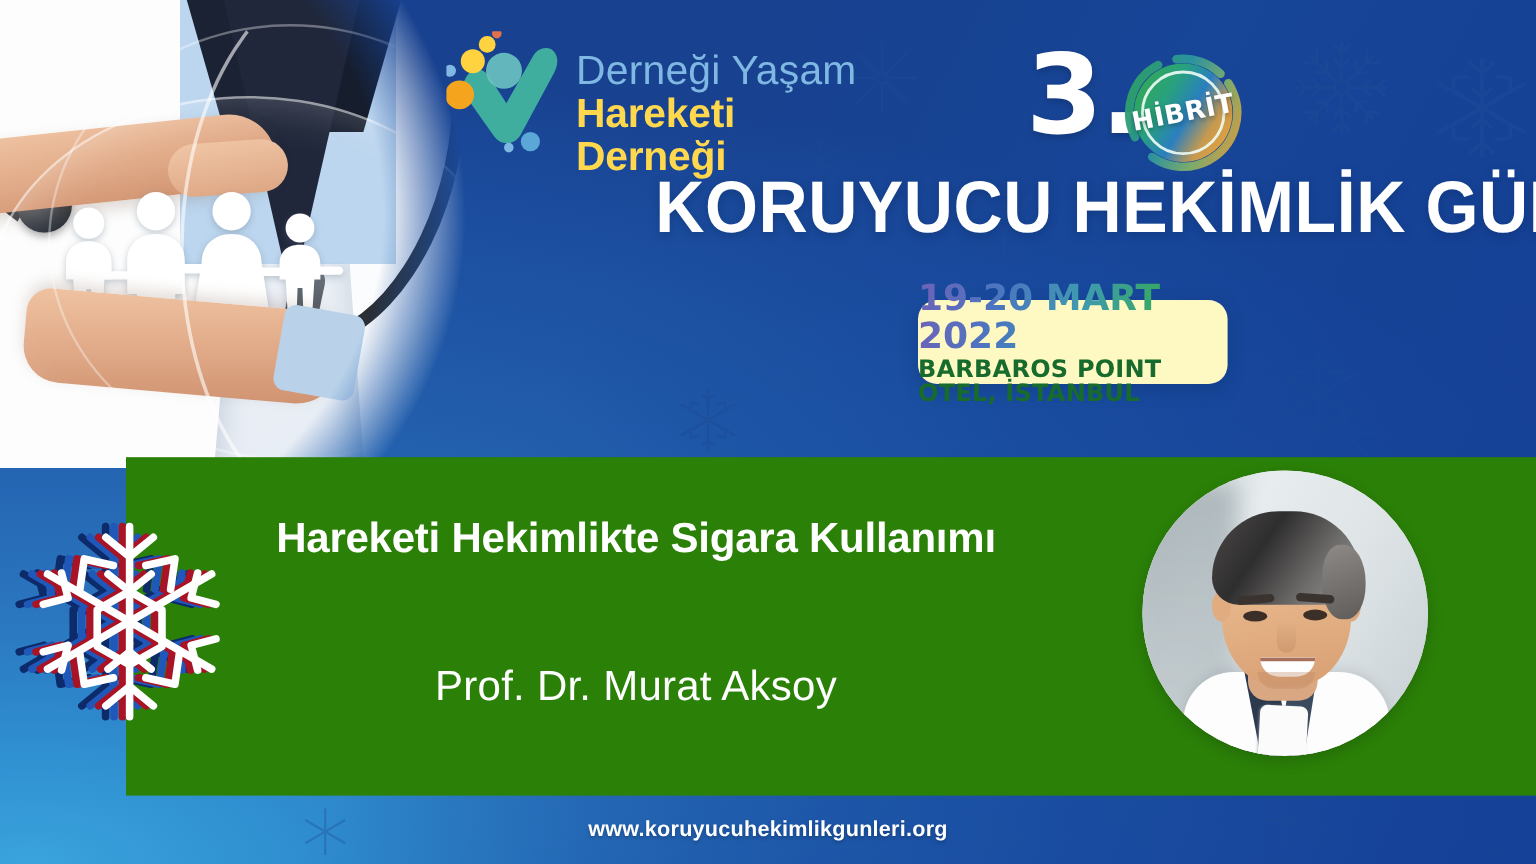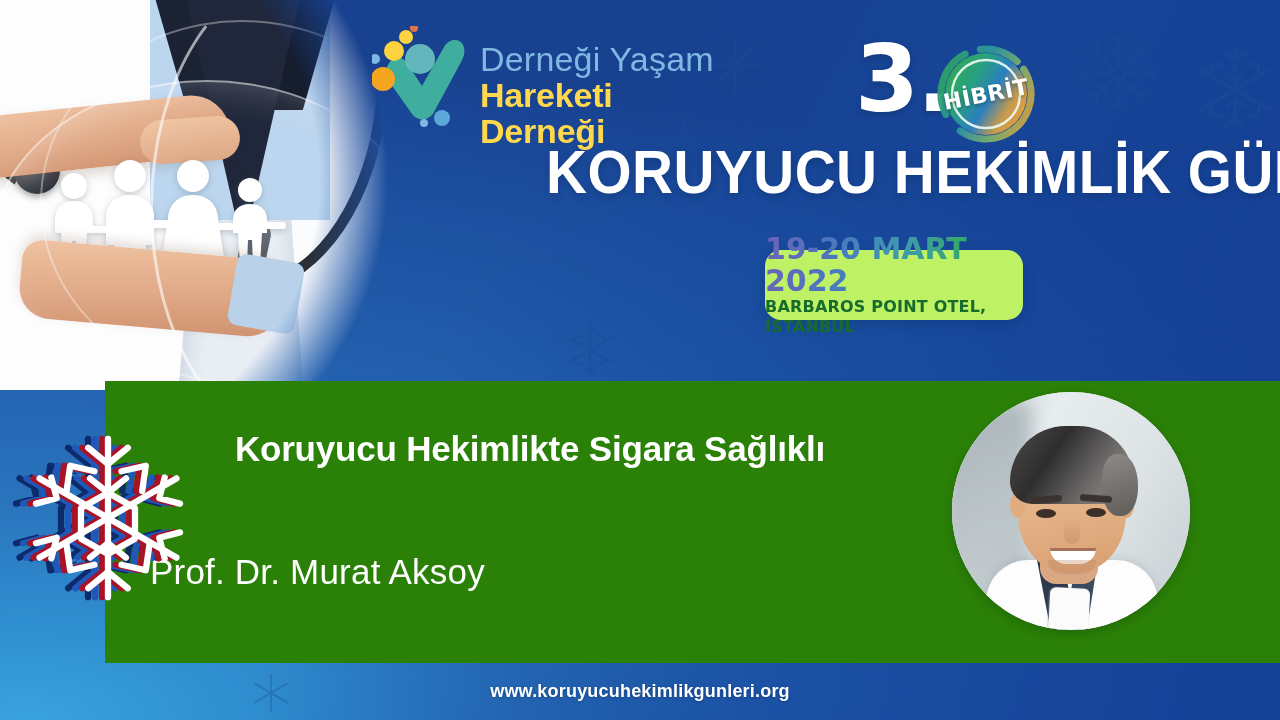--- a/index.html
+++ b/index.html
@@ -87,35 +87,35 @@
               align-items:center;justify-content:center;color:#fff;font-weight:800;
               font-size:22px;letter-spacing:.5px;transform:rotate(-11deg);
               text-shadow:0 2px 4px rgba(0,0,0,.3);font-family:"DejaVu Sans",sans-serif;}
   .maintitle{position:absolute;left:546px;top:140px;width:700px;height:64px;color:#fff;
      font-size:61px;font-weight:800;line-height:64px;letter-spacing:.5px;white-space:nowrap;
      font-family:"Liberation Sans Narrow","Liberation Sans",sans-serif;
      transform:scaleX(.93);transform-origin:left center;
      text-shadow:0 3px 8px rgba(10,40,90,.35);}
 
   
-  .datebadge{position:absolute;left:765px;top:250px;width:258px;height:70px;background:#bef264;
+  .datebadge{position:absolute;left:765px;top:250px;width:258px;height:70px;background:#fef9c3;
      border-radius:16px;box-shadow:0 5px 14px rgba(8,40,85,.25);
      display:flex;flex-direction:column;align-items:center;justify-content:center;}
   .date-l1{font-size:30px;font-weight:800;line-height:32px;letter-spacing:0px;
      font-family:"DejaVu Sans",sans-serif;
      background:linear-gradient(100deg,#6f62b8 0%,#4b76c0 26%,#3f9ab0 52%,#37a76a 74%,#2f9f46 100%);
      -webkit-background-clip:text;background-clip:text;color:transparent;}
-  .date-l2{font-size:16px;font-weight:800;color:#176b2c;letter-spacing:.2px;line-height:20px;
+  .date-l2{font-size:20px;font-weight:800;color:#176b2c;letter-spacing:.2px;line-height:20px;
      font-family:"DejaVu Sans",sans-serif;}
 
   
   .greenpanel{position:absolute;left:105px;top:381px;width:1175px;height:282px;background:#2b8108;}
   .gp-title{position:absolute;left:150px;top:425px;width:760px;text-align:center;color:#fff;
       font-size:35px;font-weight:700;line-height:47px;letter-spacing:-.2px;}
-  .gp-speaker{position:absolute;left:150px;top:552px;width:760px;color:#fff;
+  .gp-speaker{position:absolute;left:150px;top:552px;width:760px;text-align:center;color:#fff;
       font-size:35px;font-weight:400;letter-spacing:.2px;}
 
   
   .portrait{position:absolute;left:952px;top:392px;width:238px;height:238px;border-radius:50%;
      overflow:hidden;background:#dfe4e6;box-shadow:0 4px 12px rgba(0,0,0,.18);}
   .p-bg{position:absolute;inset:0;background:
      linear-gradient(120deg,#cfd7da 0%,#e7ecee 30%,#dfe5e7 58%,#c6ced2 100%);}
   .p-bgblur{position:absolute;left:-10px;top:10px;width:90px;height:240px;
      background:linear-gradient(180deg,#9aa6ab,#b9c3c7);filter:blur(9px);opacity:.7;}
   .p-body{position:absolute;left:34px;top:168px;width:172px;height:120px;background:#fdfdfd;
@@ -393,21 +393,21 @@
   <div class="maintitle">KORUYUCU HEKİMLİK GÜNLERİ</div>
 
   <div class="datebadge">
     <div class="date-l1">19-20 MART 2022</div>
     <div class="date-l2">BARBAROS POINT OTEL, İSTANBUL</div>
   </div>
 
   <div class="greenpanel"></div>
 
   <div class="gp-title">
-    <div>Koruyucu Hekimlikte Sigara Sağlıklı</div>
+    <div>Hareketi Hekimlikte Sigara Kullanımı</div>
   </div>
   <div class="gp-speaker">Prof. Dr. Murat Aksoy</div>
 
   <div class="portrait">
     <div class="p-bg"></div>
     <div class="p-bgblur"></div>
     <div class="p-body"></div>
     <div class="p-collarL"></div>
     <div class="p-collarR"></div>
     <div class="p-placket"></div>

